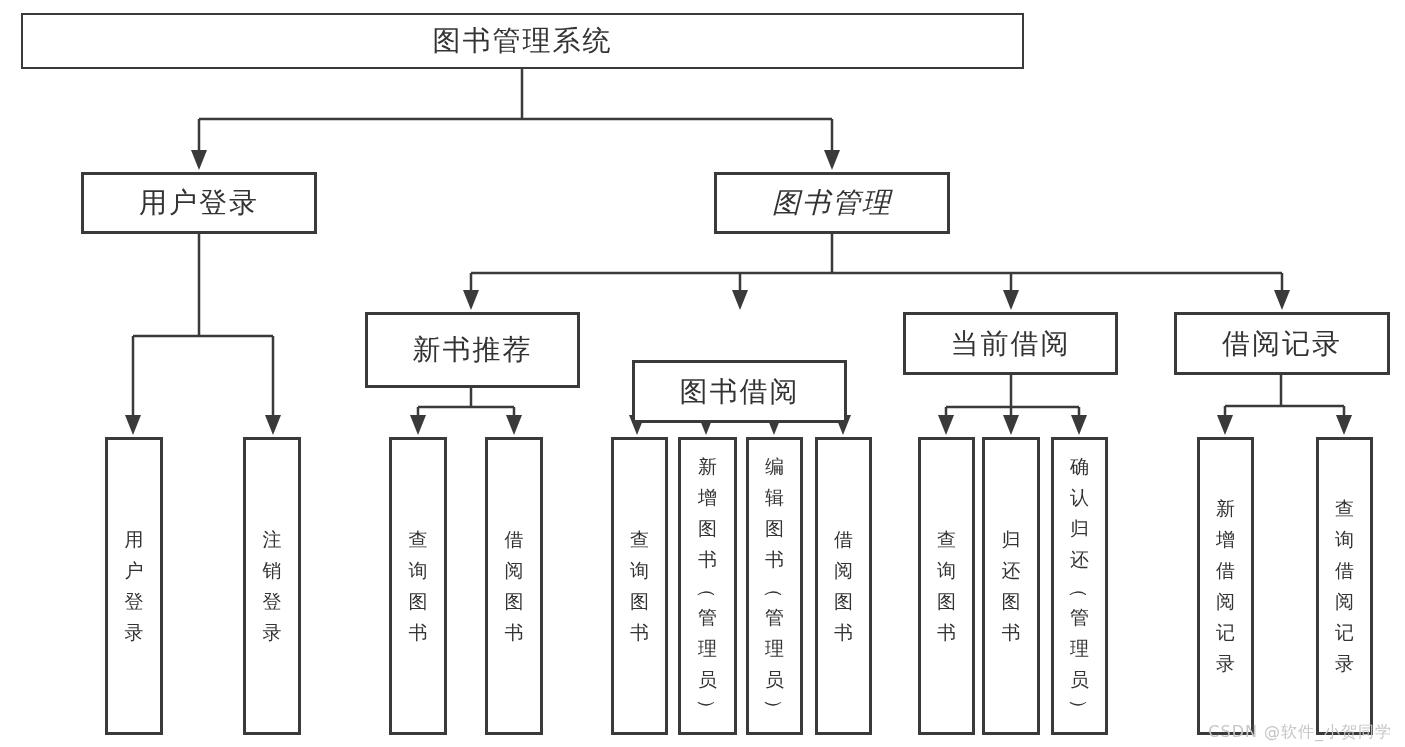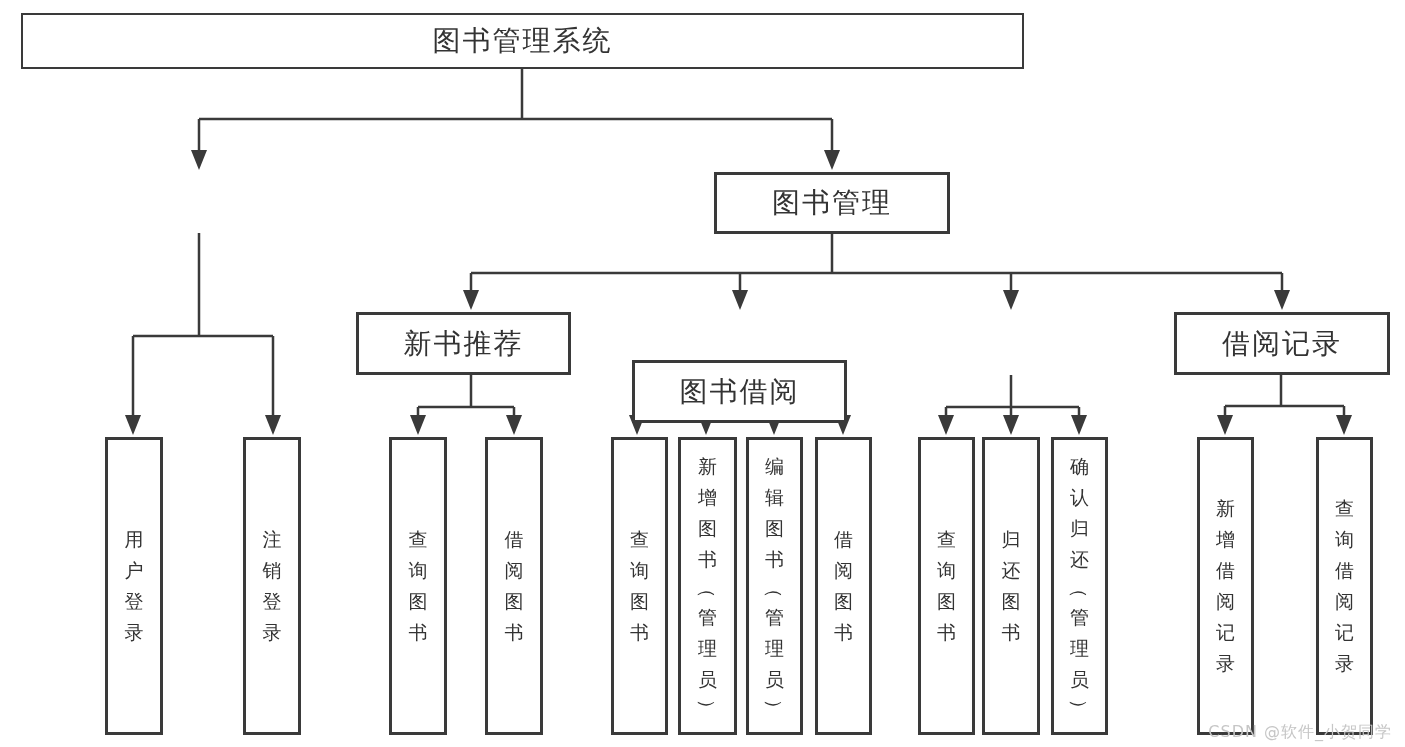--- a/index.html
+++ b/index.html
@@ -75,24 +75,26 @@
     <polygon points="1003,415 1019,415 1011,435"></polygon>
     <polygon points="1071,415 1087,415 1079,435"></polygon>
 
     <path d="M1281,375 V406 M1225,406 H1344 M1225,406 V417 M1344,406 V417"></path>
     <polygon points="1217,415 1233,415 1225,435"></polygon>
     <polygon points="1336,415 1352,415 1344,435"></polygon>
   </svg>
 
   <div class="box root-box hbox" style="left:21px;top:13px;width:1003px;height:56px;">图书管理系统</div>
 
-  <div class="box hbox" style="left:714px;top:172px;width:236px;height:62px;">图书管理</div>
-
-  <div class="box hbox" style="left:356px;top:312px;width:215px;height:63px;">新书推荐</div>
+  <div class="box hbox" style="left:81px;top:172px;width:236px;height:62px;">用户登录</div>
+  <div class="box hbox" style="left:714px;top:172px;width:236px;height:62px;font-style:italic;">图书管理</div>
+
+  <div class="box hbox" style="left:365px;top:312px;width:215px;height:76px;">新书推荐</div>
   <div class="box hbox" style="left:632px;top:312px;width:215px;height:63px;margin-top:48px;">图书借阅</div>
+  <div class="box hbox" style="left:903px;top:312px;width:215px;height:63px;">当前借阅</div>
   <div class="box hbox" style="left:1174px;top:312px;width:216px;height:63px;">借阅记录</div>
 
   <div class="box vbox" style="left:105px;top:437px;width:58px;height:298px;">
       <span class="vcol">
         <span class="ch">用</span>
         <span class="ch">户</span>
         <span class="ch">登</span>
         <span class="ch">录</span>
       </span>
     </div>

